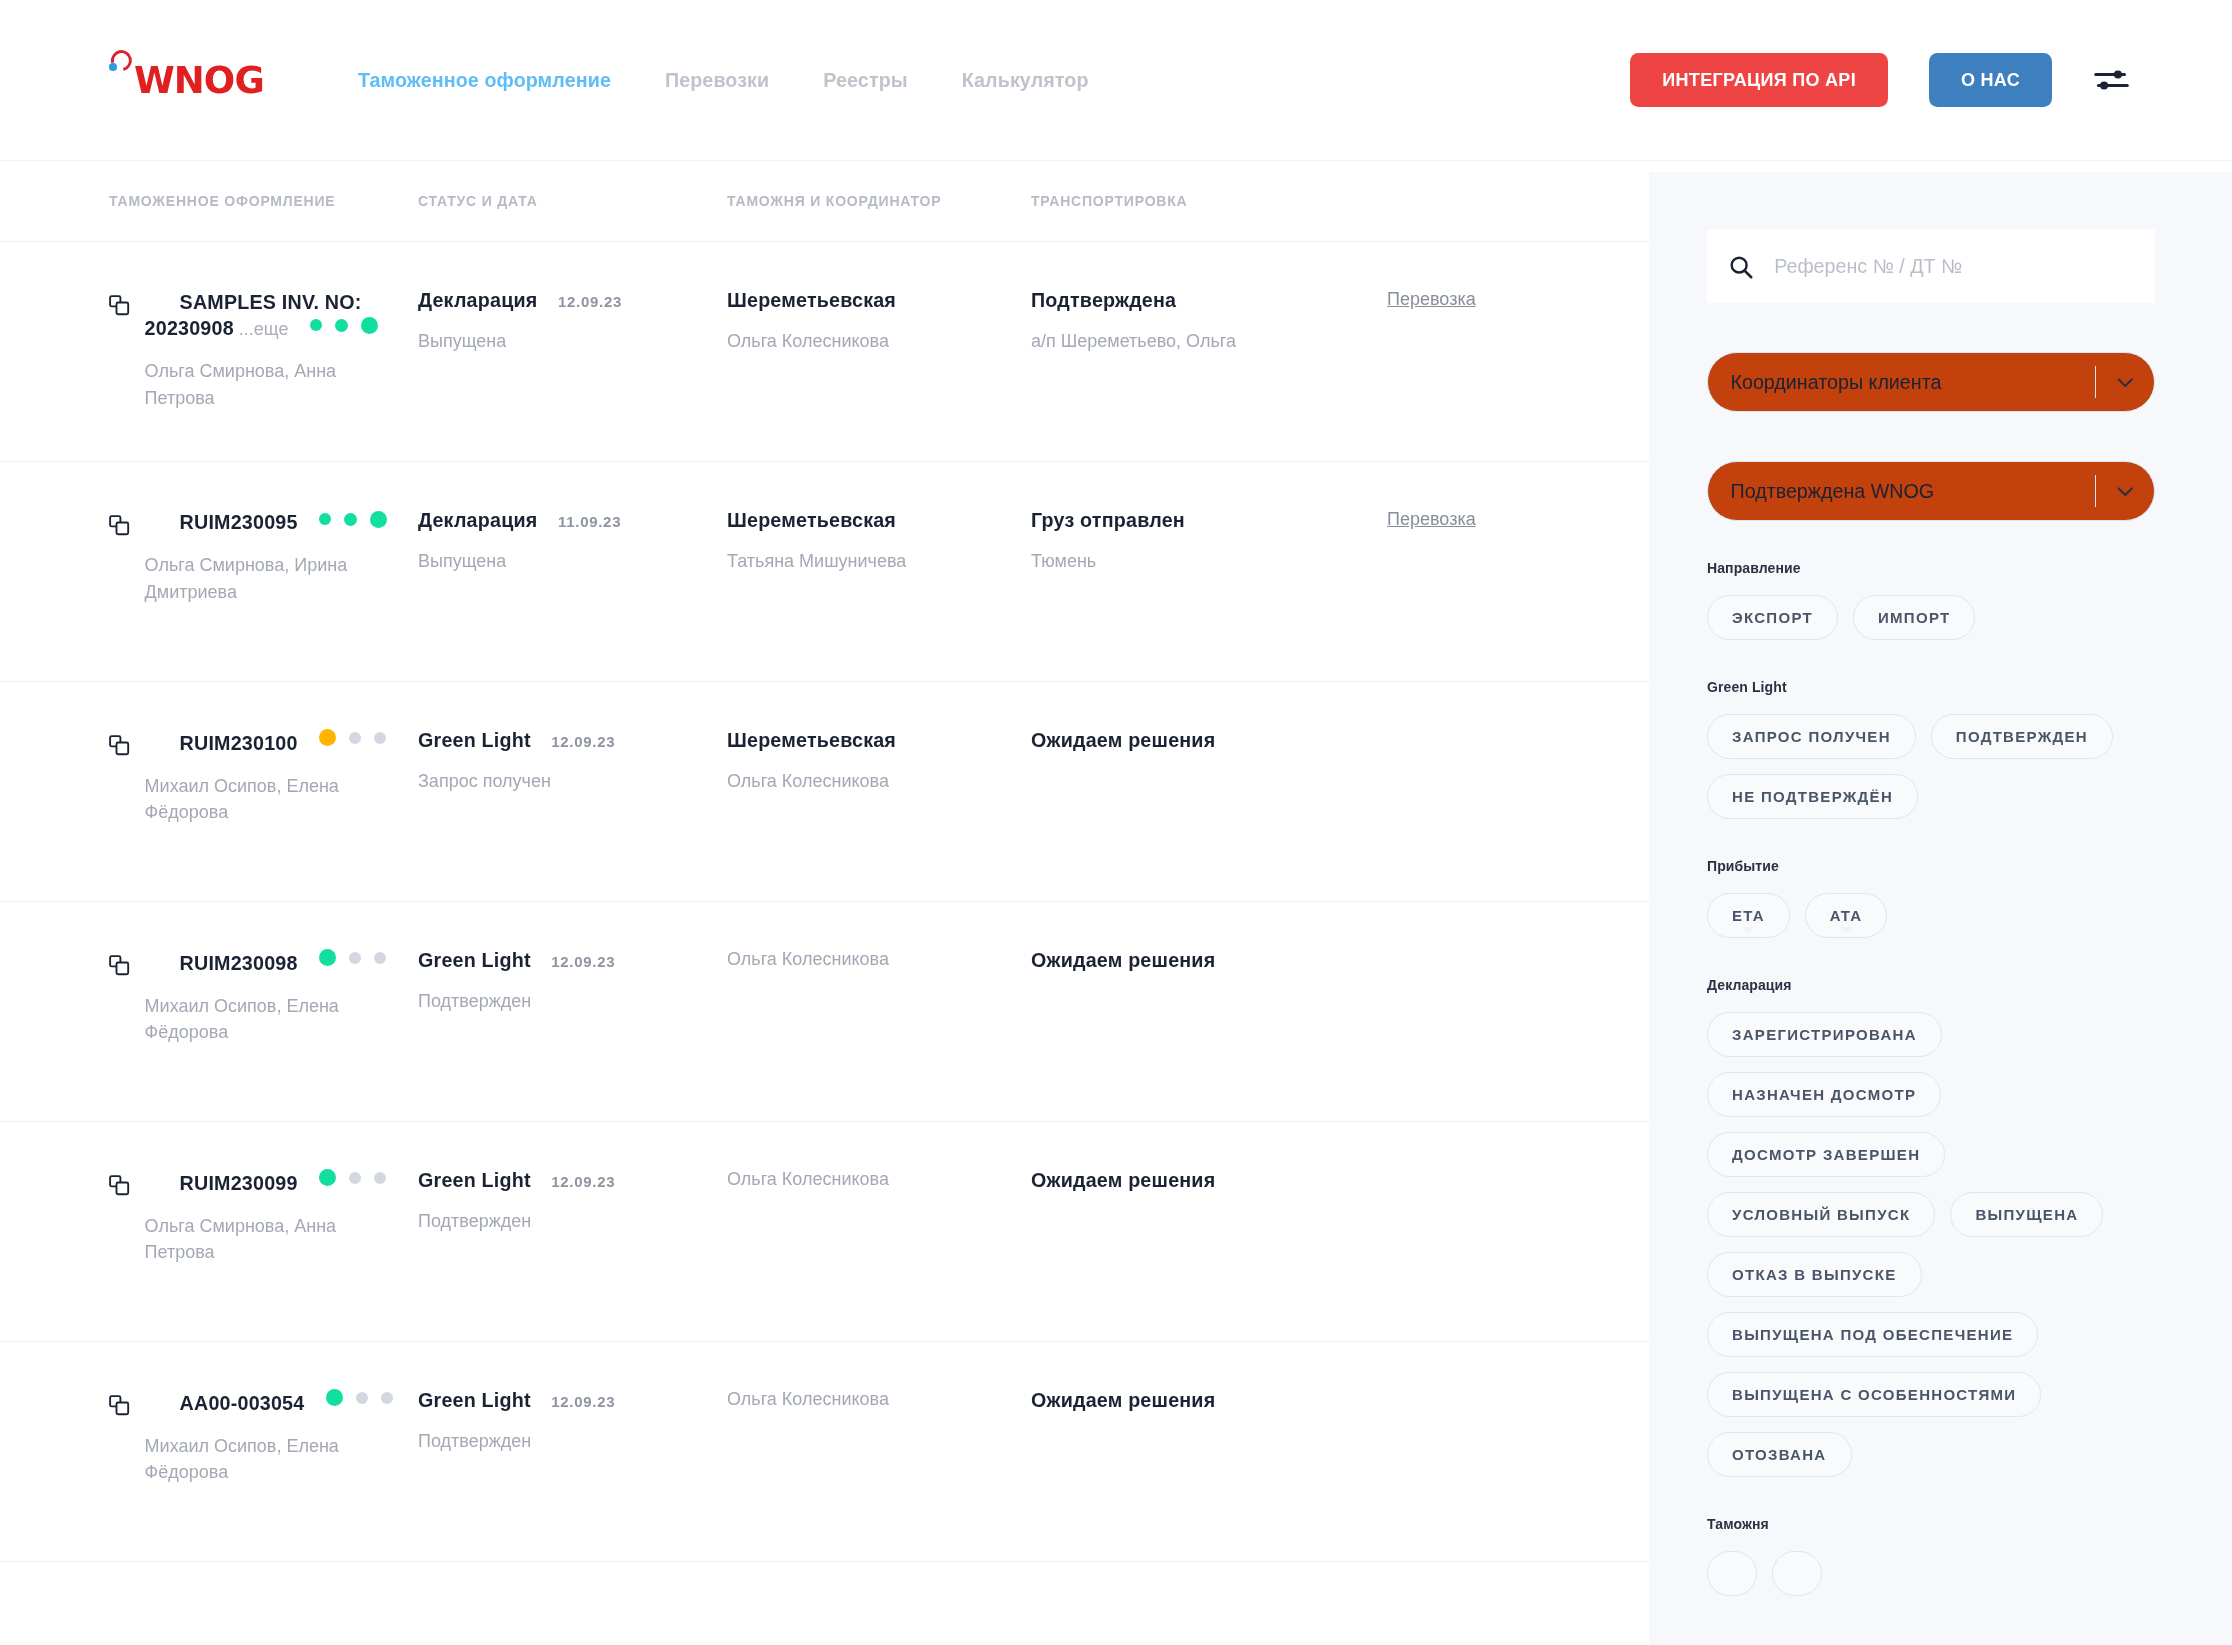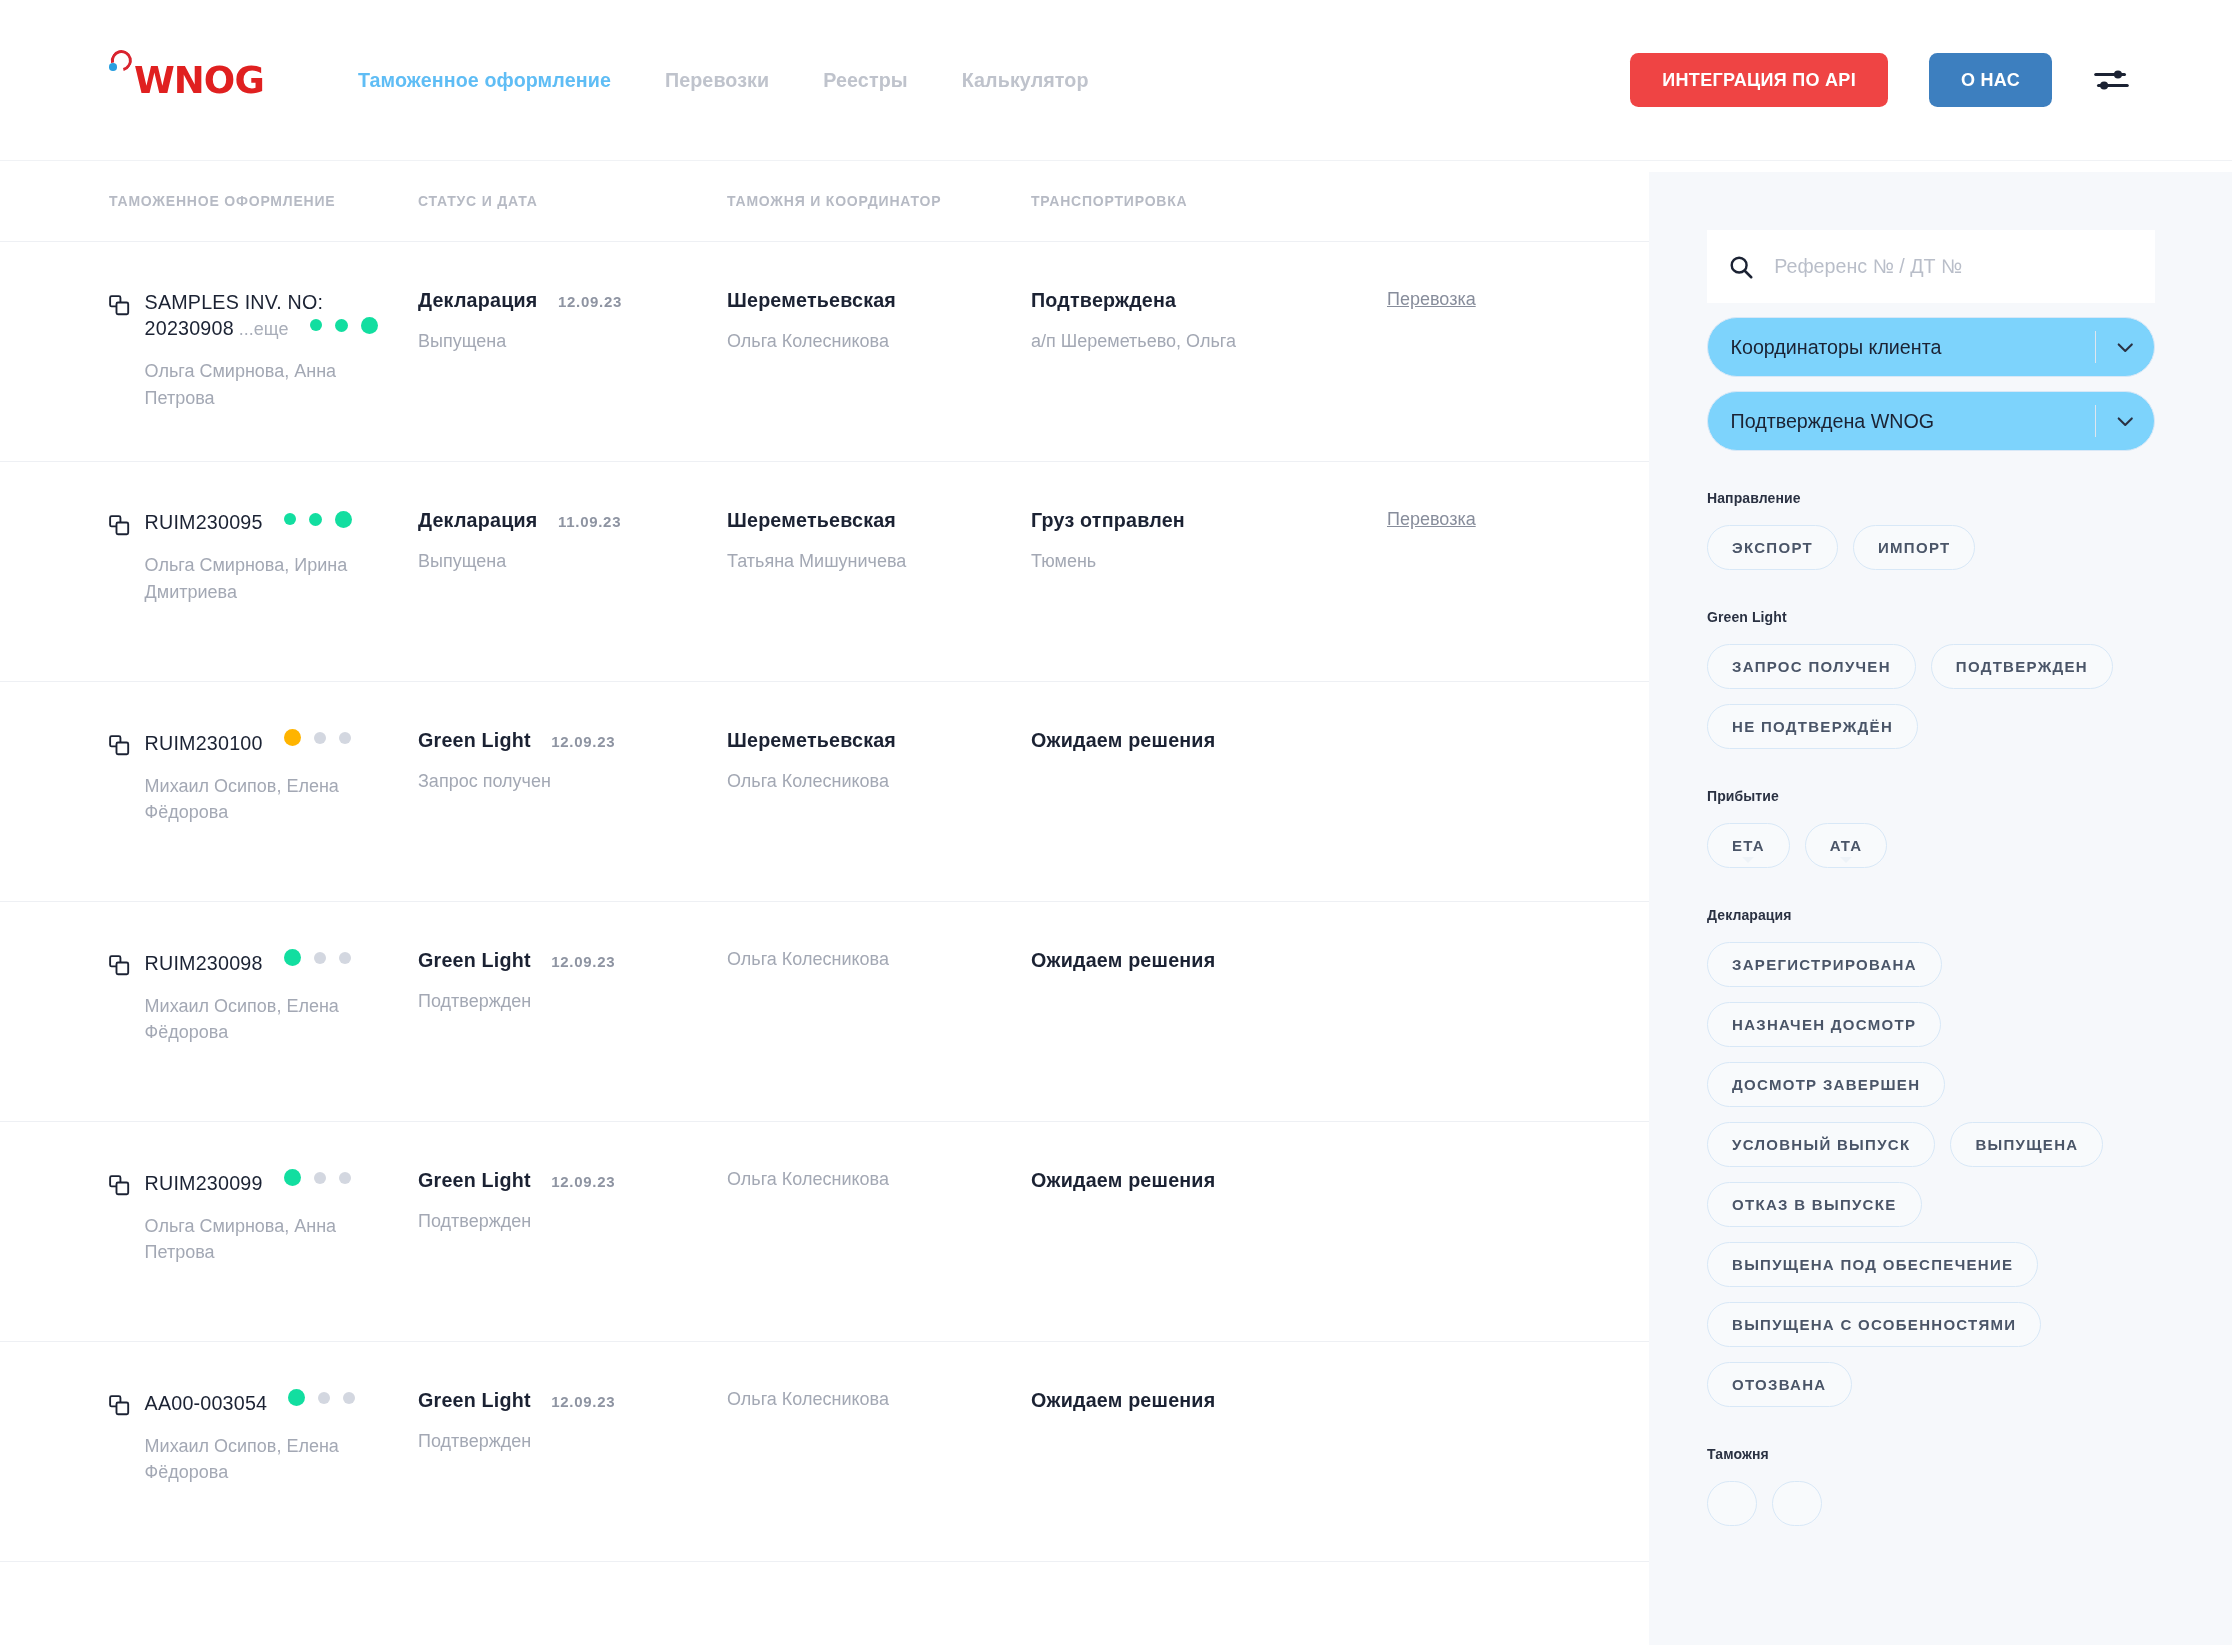--- a/index.html
+++ b/index.html
@@ -114,23 +114,24 @@
     padding: 47px 0 45px 109px;
     border-bottom: 0.9px solid #eef0f4;
     align-items: flex-start;
     min-height: 220px;
   }
   .cell { padding-right: 13px; }
   .ref-line { display: flex; align-items: flex-start; }
   .copy-icon { width: 20.6px; height: 22.5px; margin-right: 15px; margin-top: 5.6px; flex: none; cursor: pointer; }
   .ref-block { flex: 1; }
   .ref-title {
-    font-size: 19.7px; font-weight: 400; color: #1b2233;
+    font-size: 19.7px; font-weight: 700; color: #1b2233;
     letter-spacing: 0.2px; line-height: 1.32;
     display: inline;
+    margin-left: 35px;
   }
   .ref-more { font-size: 18px; color: #a9aeb9; font-weight: 400; }
   .dots { display: inline-flex; align-items: center; gap: 13px; margin-left: 17px; vertical-align: 3.7px; }
   .dot { border-radius: 50%; display: inline-block; }
   .d-sm { width: 12px; height: 12px; }
   .d-md { width: 13px; height: 13px; }
   .d-lg { width: 17px; height: 17px; }
   .sub {
     font-size: 18px; color: #a3a8b4;
     line-height: 1.48; margin-top: 17px;
@@ -172,23 +173,23 @@
   }
   .search-icon { width: 26px; height: 26px; margin-right: 20.6px; flex:none; }
   .search-input {
     border: none; outline: none; background: transparent;
     font-family: "Liberation Sans", sans-serif;
     font-size: 19.7px; color: #1b2233; width: 100%;
   }
   .search-input::placeholder { color: #b9bec9; }
 
   .select {
-    margin-top: 14px;
+    margin-top: 49px;
     height: 60px; border: 1.4px solid #d8e8f7;
-    border-radius: 32px; background: #7dd3fc;
+    border-radius: 32px; background: #c2410c;
     display: flex; align-items: center;
     padding: 0 0 0 22.5px; cursor: pointer;
   }
   .select-label { font-size: 19.7px; color: #1b2233; font-weight: 400; flex: 1; }
   .select-div { width: 1.4px; height: 32px; background: #dfe6ef; }
   .select-chev { width: 58px; display: flex; align-items: center; justify-content: center; }
 
   .group { margin-top: 39px; }
   .group-title {
     font-size: 14px; font-weight: 700; color: #2a3142;

